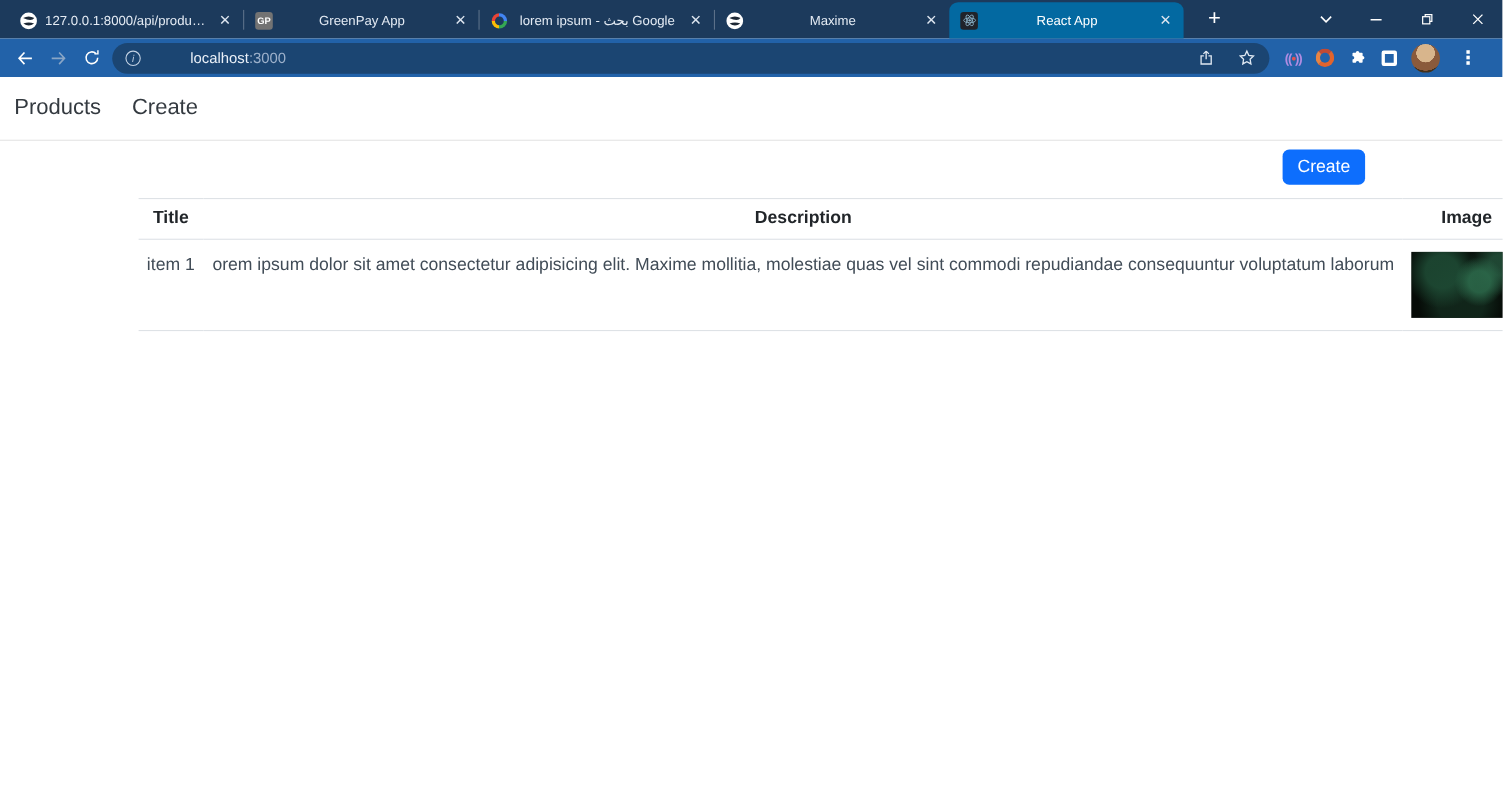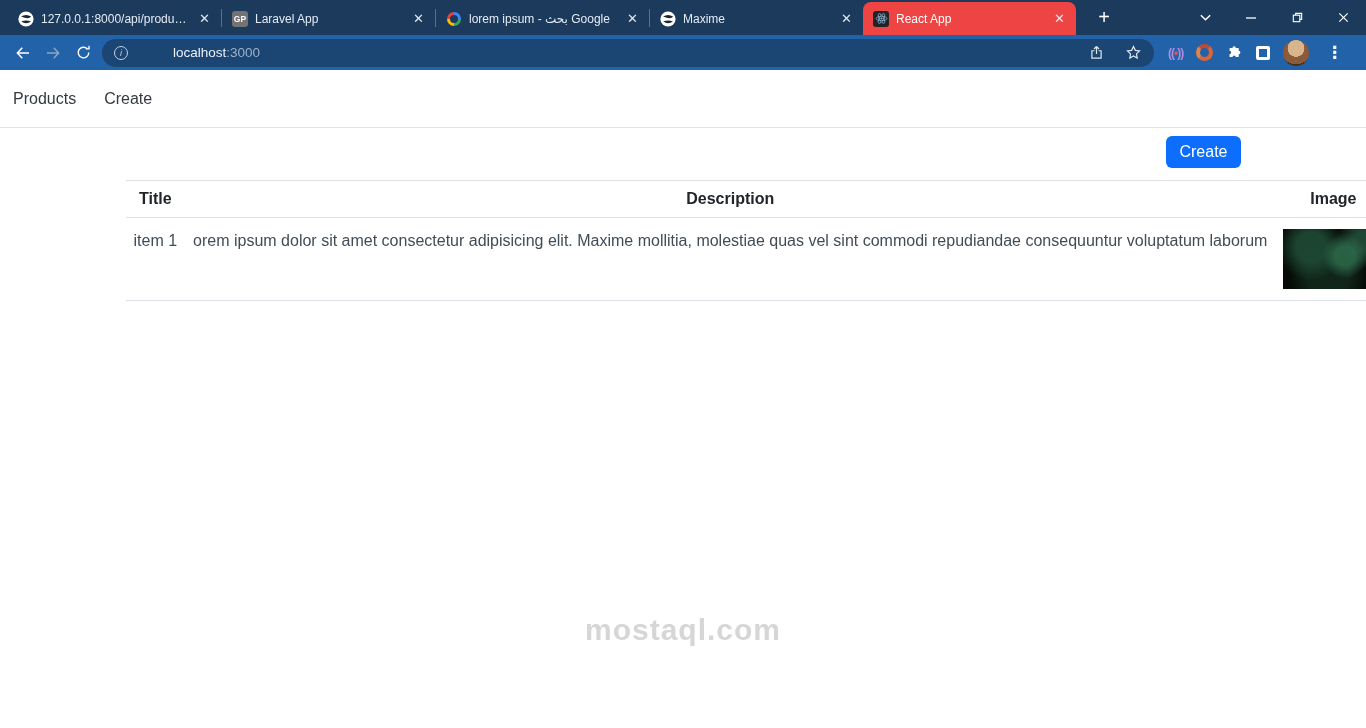--- a/index.html
+++ b/index.html
@@ -3,22 +3,22 @@
 <meta charset="utf-8">
 <style>
   * { box-sizing: border-box; margin: 0; padding: 0; }
   html,body { width:1366px; height:728px; overflow:hidden; background:#fff;
     font-family:"Liberation Sans","DejaVu Sans",sans-serif; }
 
   
   .tabstrip { height:35px; background:#1c3a5c; display:flex; align-items:flex-end; padding-left:8px; }
   .tab { width:213px; height:33px; display:flex; align-items:center; gap:7px;
          padding:0 8px 0 10px; color:#e4ebf4; font-size:12px; cursor:pointer; }
-  .tab.active { background:#ef4444; border-radius:8px 8px 0 0; color:#fff; }
-  .tab-title { flex:1; white-space:nowrap; overflow:hidden; text-overflow:ellipsis; }
+  .tab.active { background:#0369a1; border-radius:8px 8px 0 0; color:#fff; }
+  .tab-title { flex:1; white-space:nowrap; overflow:hidden; text-overflow:ellipsis;text-align:center; }
   .tab-close { font-size:13px; color:#dfe7f1; padding:0 3px; }
   .tab-sep { width:1px; height:18px; background:rgba(255,255,255,.28); margin-bottom:8px; }
   .favicon { width:16px; height:16px; flex:0 0 16px; display:flex; align-items:center; justify-content:center; }
   .gp-badge { width:16px; height:16px; background:#737373; color:#fff; border-radius:3px;
               font-size:8.5px; font-weight:bold; display:flex; align-items:center; justify-content:center; }
   .g-ring { width:14px; height:14px; border-radius:50%;
             background:conic-gradient(#4285f4 0 25%, #34a853 25% 50%, #fbbc05 50% 75%, #ea4335 75% 100%);
             display:flex; align-items:center; justify-content:center; }
   .g-ring::after { content:''; width:8px; height:8px; background:#1c3a5c; border-radius:50%; }
   .react-sq { width:16px; height:16px; background:#20232a; border-radius:3px;
@@ -43,21 +43,21 @@
               border-top-color:#c24a33; border-left-color:#e78342; }
   .sq-ic { width:14px; height:14px; border:3px solid #fff; border-radius:2px; }
   .avatar { width:26px; height:26px; border-radius:50%;
             background:radial-gradient(circle at 50% 32%, #d8b58c 0 38%, #8a5a3b 39% 72%, #4a3категория0 73%);
             background:radial-gradient(circle at 50% 32%, #d8b58c 0 38%, #8a5a3b 39% 72%, #443019 73%); }
   .dots-ic { color:#fff; font-size:17px; font-weight:bold; padding:0 4px; }
 
   
   .navbar { height:58px; background:#fff; border-bottom:1px solid #e4e4e4;
             display:flex; align-items:center; padding-left:13px; gap:28px; }
-  .nav-link { font-size:16px; color:#343a40; cursor:pointer; }
+  .nav-link { font-size:20px; color:#343a40; cursor:pointer; }
 
   .content { width:1115px; margin:0 auto; }
   .btn { border:none; border-radius:6px; color:#fff; font-size:16px;
          font-family:inherit; padding:7px 13px; cursor:pointer; }
   .btn-primary { background:#0d6efd; }
   .create-wrap { display:flex; justify-content:flex-end; margin:8px 0 12px; }
 
   table { width:100%; border-collapse:collapse; border-top:1px solid #dee2e6; }
   th { text-align:center; font-size:16px; font-weight:bold; color:#212529;
        padding:9px 8px; border-bottom:1px solid #dee2e6; }
@@ -95,21 +95,21 @@
         </svg>
     </span>
     <span class="tab-title">127.0.0.1:8000/api/products</span>
     <span class="tab-close">✕</span>
   </div>
   <div class="tab-sep"></div>
   <div class="tab">
     <span class="favicon">
       <span class="gp-badge">GP</span>
     </span>
-    <span class="tab-title">Laravel App</span>
+    <span class="tab-title">GreenPay App</span>
     <span class="tab-close">✕</span>
   </div>
   <div class="tab-sep"></div>
   <div class="tab">
     <span class="favicon">
         <span class="g-ring"></span>
       </span>
     <span class="tab-title">lorem ipsum - بحث Google</span>
     <span class="tab-close">✕</span>
   </div>
@@ -234,14 +234,13 @@
         <td>
             <span class="thumb"></span>
           </td>
 
       </tr>
     </tbody>
   </table>
 </div>
 
 <div class="watermark">
-  <div class="wm-en">mostaql.com</div>
 </div>
 
 </body></html>

